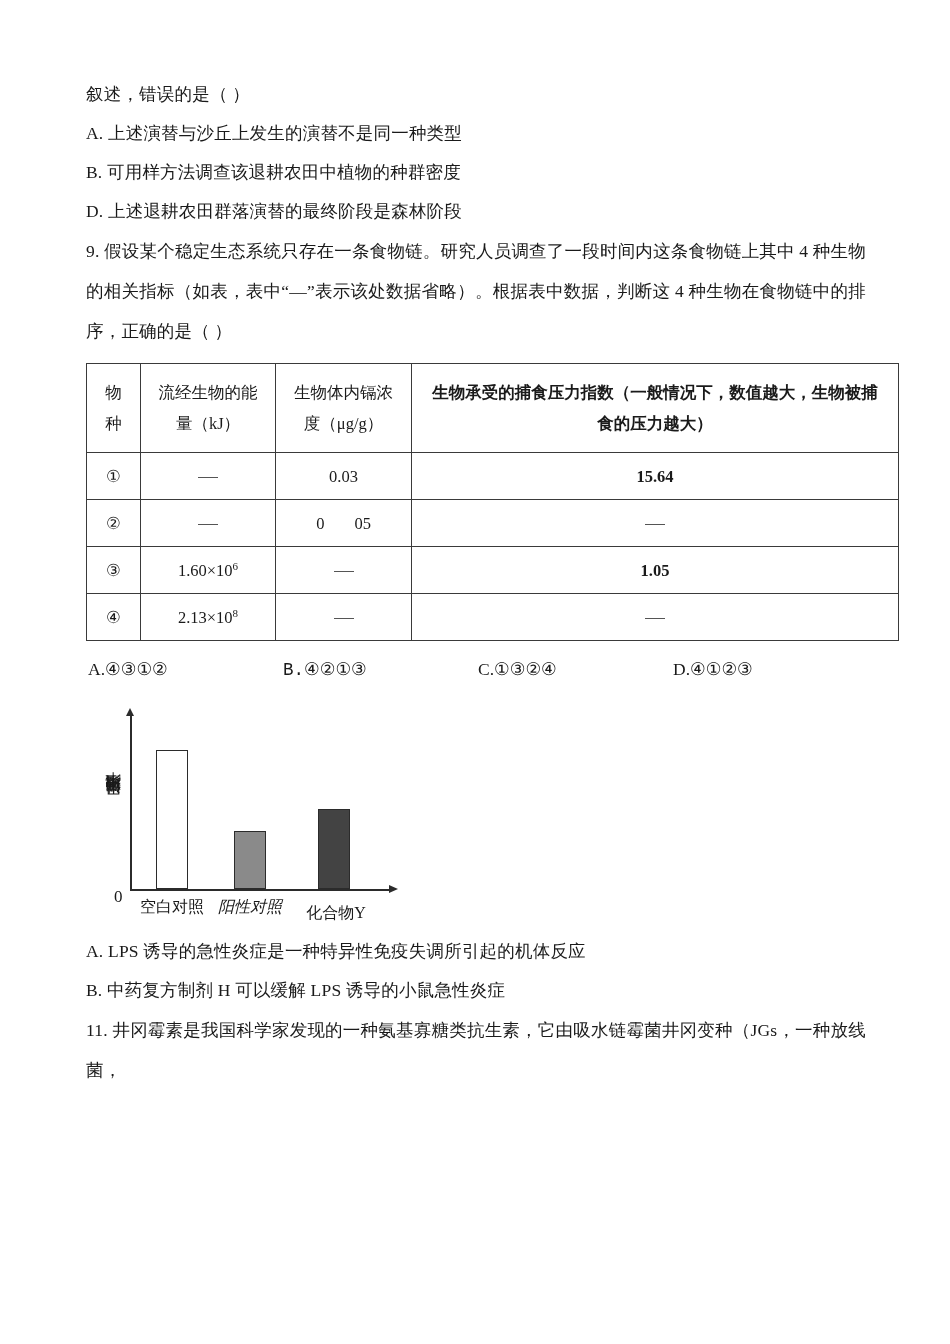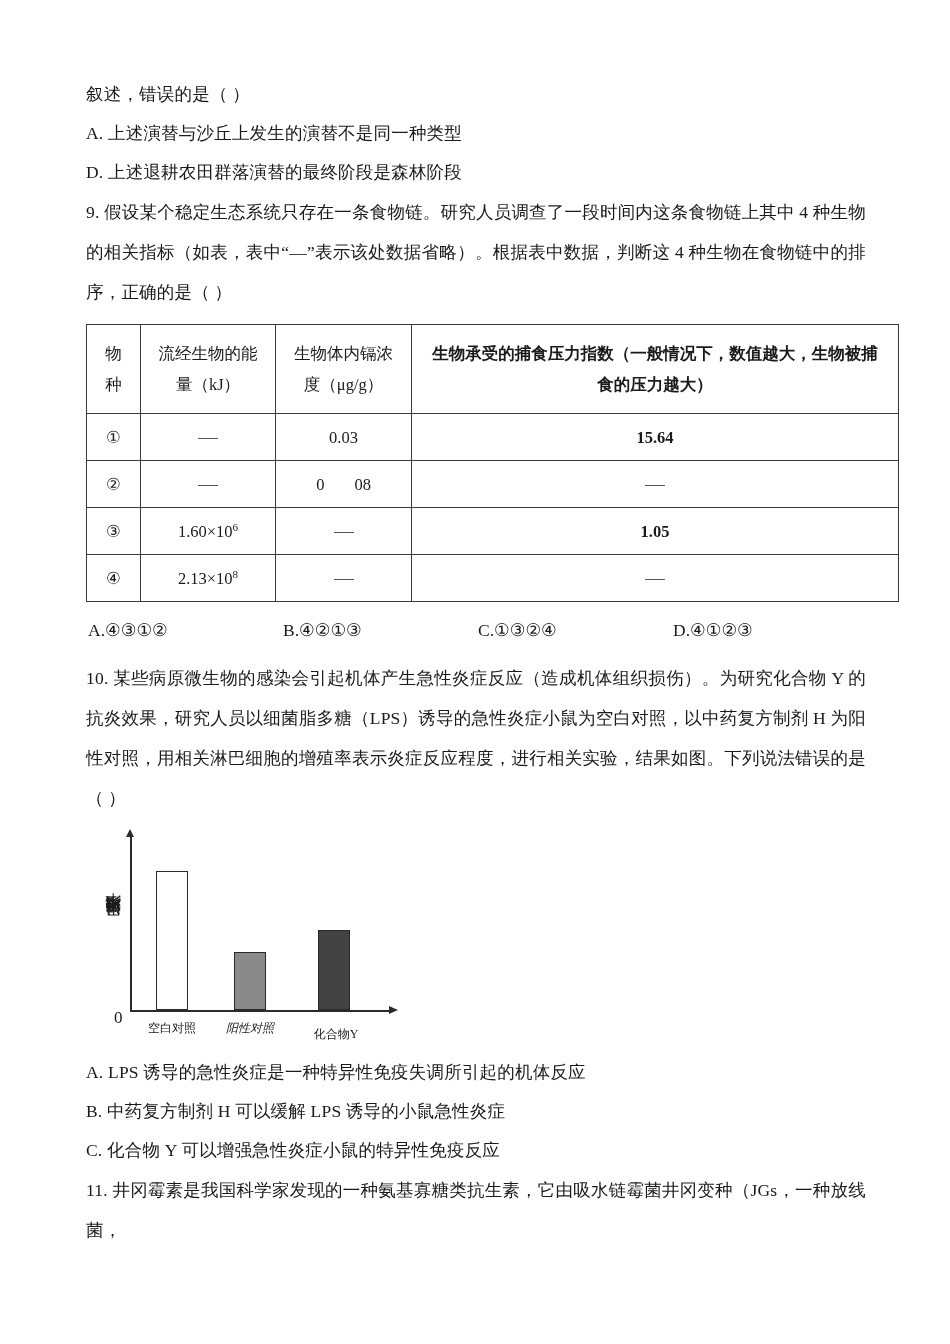--- a/index.html
+++ b/index.html
@@ -161,35 +161,36 @@
     line-height: 20px;
   }
   .bar {
     position: absolute;
     border: 1.5px solid #2b2b2b;
     box-sizing: border-box;
   }
   .bar-label {
     position: absolute;
     top: 186px;
-    font-size: 12px;
+    font-size: 16px;
     line-height: 20px;
     white-space: nowrap;
     text-align: center;
   }
 </style>
 </head>
 <body>
 
 <div class="page">
   <div class="content">
 
     <div class="para">叙述，错误的是（   ）</div>
 
     <div class="para opt">A. 上述演替与沙丘上发生的演替不是同一种类型</div>
+    <div class="para opt">B. 可用样方法调查该退耕农田中植物的种群密度</div>
     <div class="para opt">D. 上述退耕农田群落演替的最终阶段是森林阶段</div>
 
     <div class="para q-body">9. 假设某个稳定生态系统只存在一条食物链。研究人员调查了一段时间内这条食物链上其中 4 种生物的相关指标（如表，表中“—”表示该处数据省略）。根据表中数据，判断这 4 种生物在食物链中的排序，正确的是（   ）</div>
 
     <table class="data-table">
       <tbody>
         <tr class="head">
           <td class="c1">
             <span class="hdr-stack">物</span>
             <span class="hdr-stack">种</span>
@@ -211,21 +212,21 @@
         <tr class="body">
           <td class="c1">①</td>
           <td class="c2"><span class="dash"></span></td>
           <td class="c3">0.03</td>
           <td class="c4">15.64</td>
         </tr>
 
         <tr class="body">
           <td class="c1">②</td>
           <td class="c2"><span class="dash"></span></td>
-          <td class="c3 gap-val"><span>0</span><span class="sp"></span><span>08</span></td>
+          <td class="c3 gap-val"><span>0</span><span class="sp"></span><span>05</span></td>
           <td class="c4"><span class="dash"></span></td>
         </tr>
 
         <tr class="body">
           <td class="c1">③</td>
           <td class="c2"><span>1.60×10</span><sup>6</sup></td>
           <td class="c3"><span class="dash"></span></td>
           <td class="c4">1.05</td>
         </tr>
 
@@ -233,44 +234,42 @@
           <td class="c1">④</td>
           <td class="c2"><span>2.13×10</span><sup>8</sup></td>
           <td class="c3"><span class="dash"></span></td>
           <td class="c4"><span class="dash"></span></td>
         </tr>
       </tbody>
     </table>
 
     <div class="opt-row">
       <span class="oi" style="left:2px;">A.④③①②</span>
-      <span class="oi" style="left:197px;">B.④②①③</span>
+      <span class="oi" style="left:197px;font-family:Liberation Mono, monospace;">B.④②①③</span>
       <span class="oi" style="left:392px;">C.①③②④</span>
       <span class="oi" style="left:587px;">D.④①②③</span>
     </div>
 
-    <div class="para q-body">10. 某些病原微生物的感染会引起机体产生急性炎症反应（造成机体组织损伤）。为研究化合物 Y 的抗炎效果，研究人员以细菌脂多糖（LPS）诱导的急性炎症小鼠为空白对照，以中药复方制剂 H 为阳性对照，用相关淋巴细胞的增殖率表示炎症反应程度，进行相关实验，结果如图。下列说法错误的是（   ）</div>
 
     <div class="figure">
       <div class="chart-area">
         <div class="y-axis-label">淋巴细胞增殖率</div>
         <div class="axis-v"></div>
         <div class="axis-h"></div>
         <div class="origin-label">0</div>
 
         <div class="bar" style="left:56px; width:32px; height:139px; top:39px; background:#ffffff;"></div>
         <div class="bar" style="left:134px; width:32px; height:58px; top:120px; background:#8a8a8a;"></div>
         <div class="bar" style="left:218px; width:32px; height:80px; top:98px; background:#434343;"></div>
 
         <div class="bar-label" style="left:26px; width:92px;">空白对照</div>
         <div class="bar-label" style="left:104px; width:92px;font-style:italic;">阳性对照</div>
         <div class="bar-label" style="left:190px; width:92px; top:192px;">化合物Y</div>
       </div>
     </div>
 
     <div class="para opt">A. LPS 诱导的急性炎症是一种特异性免疫失调所引起的机体反应</div>
     <div class="para opt">B. 中药复方制剂 H 可以缓解 LPS 诱导的小鼠急性炎症</div>
-    <div class="para opt">C. 化合物 Y 可以增强急性炎症小鼠的特异性免疫反应</div>
 
     <div class="para q-body">11. 井冈霉素是我国科学家发现的一种氨基寡糖类抗生素，它由吸水链霉菌井冈变种（JGs，一种放线菌，</div>
 
   </div>
 </div>
 
 </body></html>

